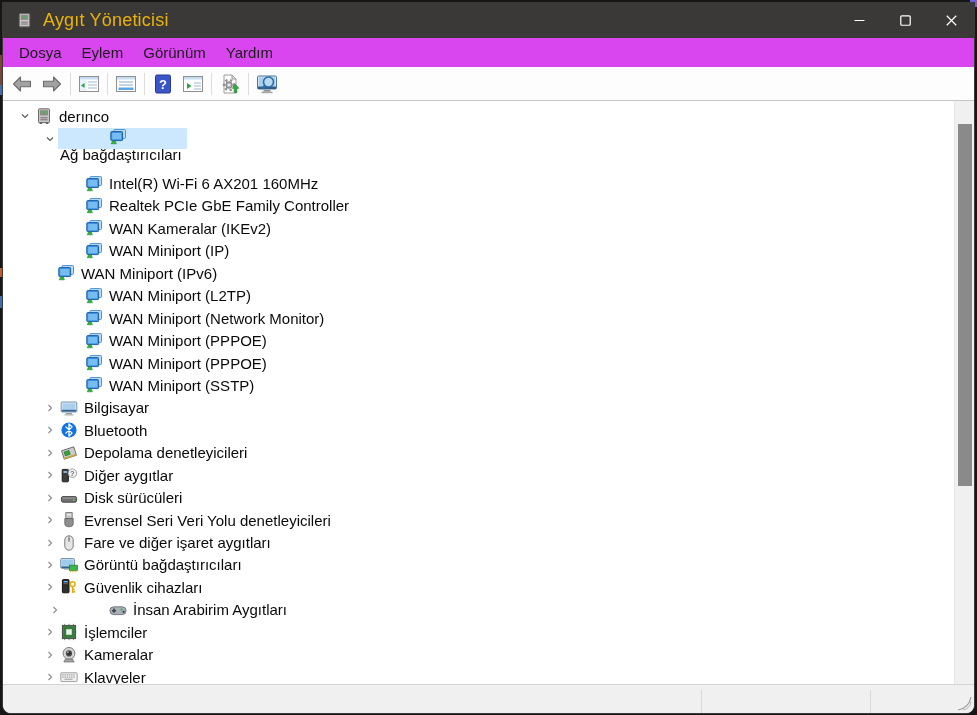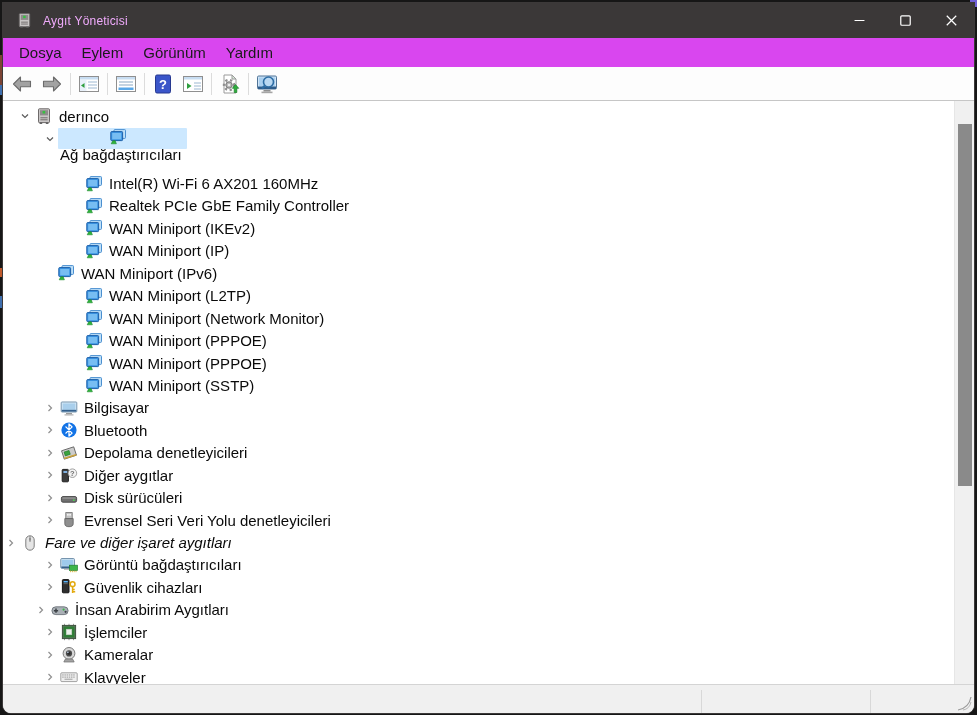--- a/index.html
+++ b/index.html
@@ -17,21 +17,21 @@
     display: flex; flex-direction: column;
     background: #ffffff;
     border-radius: 0 0 8px 8px;
     overflow: hidden;
     box-shadow: 0 0 0 1px #3c3939;
   }
 
   
   .titlebar { height: 35px; background: #3b3838; display: flex; align-items: center; flex: 0 0 auto; }
   .titlebar .app-icon { width: 17px; height: 17px; margin: 0 10px 0 13px; display: flex; }
-  .titlebar .title { color: #f0abfc; font-size: 12px; letter-spacing: 0.2px; }
+  .titlebar .title { color: #eab308; font-size: 18px; letter-spacing: 0.2px; }
   .titlebar .spacer { flex: 1; }
   .tb-ctrl { width: 46px; height: 35px; display: flex; align-items: center; justify-content: center; cursor: default; }
 
   
   .menubar { height: 29px; background: #d946ef; display: flex; align-items: center; padding-left: 6px; flex: 0 0 auto; }
   .menu-item { padding: 0 10px; font-size: 15px; color: #1a1a1a; height: 100%; display: flex; align-items: center; }
 
   
   .toolbar { height: 34px; background: #fdfdfd; display: flex; align-items: center; padding-left: 4px; border-bottom: 1px solid #c6c6c6; flex: 0 0 auto; }
   .tb-btn { width: 30px; height: 30px; display: flex; align-items: center; justify-content: center; }
@@ -289,21 +289,21 @@
           <span class="chev"></span>
           <span class="inner">
             <span class="tree-icon">
               <svg viewBox="0 0 18 18">
                 <rect x="5" y="1.6" width="11.5" height="8.8" rx="0.8" fill="#bfe0f8" stroke="#4a8fd0"></rect>
                 <rect x="1.8" y="3.6" width="11.8" height="9" rx="0.8" fill="#3d96e4" stroke="#1c5fa8"></rect>
                 <rect x="3.2" y="5" width="9" height="6.2" fill="#77bdf2"></rect>
                 <path d="M2.2 15.8 l1.6 -3 h2.4 l1.2 3 z" fill="#2fb53c" stroke="#1d8a2b" stroke-width="0.6"></path>
               </svg>
             </span>
-            <span class="label">WAN Miniport (IKEv2)</span>
+            <span class="label">WAN Kameralar (IKEv2)</span>
           </span>
         </div>
         <div class="row" style="padding-left: 64px;">
           <span class="chev"></span>
           <span class="inner">
             <span class="tree-icon">
               <svg viewBox="0 0 18 18">
                 <rect x="5" y="1.6" width="11.5" height="8.8" rx="0.8" fill="#bfe0f8" stroke="#4a8fd0"></rect>
                 <rect x="1.8" y="3.6" width="11.8" height="9" rx="0.8" fill="#3d96e4" stroke="#1c5fa8"></rect>
                 <rect x="3.2" y="5" width="9" height="6.2" fill="#77bdf2"></rect>
@@ -497,21 +497,21 @@
               <svg viewBox="0 0 18 18">
                 <rect x="5.8" y="1.6" width="6.4" height="6" fill="#c2c2c2" stroke="#6e6e6e" stroke-width="0.8"></rect>
                 <rect x="7.2" y="3" width="1.4" height="1.6" fill="#fff"></rect>
                 <rect x="9.4" y="3" width="1.4" height="1.6" fill="#fff"></rect>
                 <path d="M4.8 7.6 h8.4 v5.2 q0 2.9 -4.2 2.9 t-4.2 -2.9 z" fill="#8f8f8f" stroke="#5e5e5e" stroke-width="0.8"></path>
               </svg>
             </span>
             <span class="label">Evrensel Seri Veri Yolu denetleyicileri</span>
           </span>
         </div>
-        <div class="row" style=" font-style: italic;">
+        <div class="row" style="padding-left: 39px;">
           <span class="chev">
             <svg viewBox="0 0 10 10" width="10" height="10">
               <path d="M3.5 2 L6.5 5 L3.5 8" fill="none" stroke="#8f8f8f" stroke-width="1.2"></path>
             </svg>
           </span>
           <span class="inner">
             <span class="tree-icon">
               <svg viewBox="0 0 18 18">
                 <rect x="4.8" y="1.8" width="8.4" height="14.4" rx="4.2" fill="#e5e5e5" stroke="#7d7d7d"></rect>
                 <line x1="9" y1="2.2" x2="9" y2="8" stroke="#7d7d7d" stroke-width="0.9"></line>
@@ -558,21 +558,21 @@
                 <rect x="2.4" y="1.6" width="6.6" height="13.2" rx="0.8" fill="#2f2f2f" stroke="#141414"></rect>
                 <rect x="3.6" y="3" width="4.2" height="1.4" fill="#5ab8ff"></rect>
                 <rect x="3.6" y="5.2" width="4.2" height="0.9" fill="#6a6a6a"></rect>
                 <circle cx="12.6" cy="6.2" r="2.4" fill="none" stroke="#e3aa0f" stroke-width="1.5"></circle>
                 <path d="M12.6 8.6 V15 M12.6 11.6 h2.1 M12.6 13.8 h2.6" stroke="#e3aa0f" stroke-width="1.5" fill="none"></path>
               </svg>
             </span>
             <span class="label">Güvenlik cihazları</span>
           </span>
         </div>
-        <div class="row" style="padding-left: 30px;">
+        <div class="row" style="padding-left: 44px; gap: 44px;">
           <span class="chev">
             <svg viewBox="0 0 10 10" width="10" height="10">
               <path d="M3.5 2 L6.5 5 L3.5 8" fill="none" stroke="#8f8f8f" stroke-width="1.2"></path>
             </svg>
           </span>
           <span class="inner">
             <span class="tree-icon">
               <svg viewBox="0 0 18 18">
                 <rect x="0.9" y="5.8" width="16.2" height="7.8" rx="3.9" fill="#aab0b6" stroke="#5f666d" stroke-width="0.8"></rect>
                 <path d="M5 7.6 v4.2 M2.9 9.7 h4.2" stroke="#3b3f44" stroke-width="1.5"></path>

